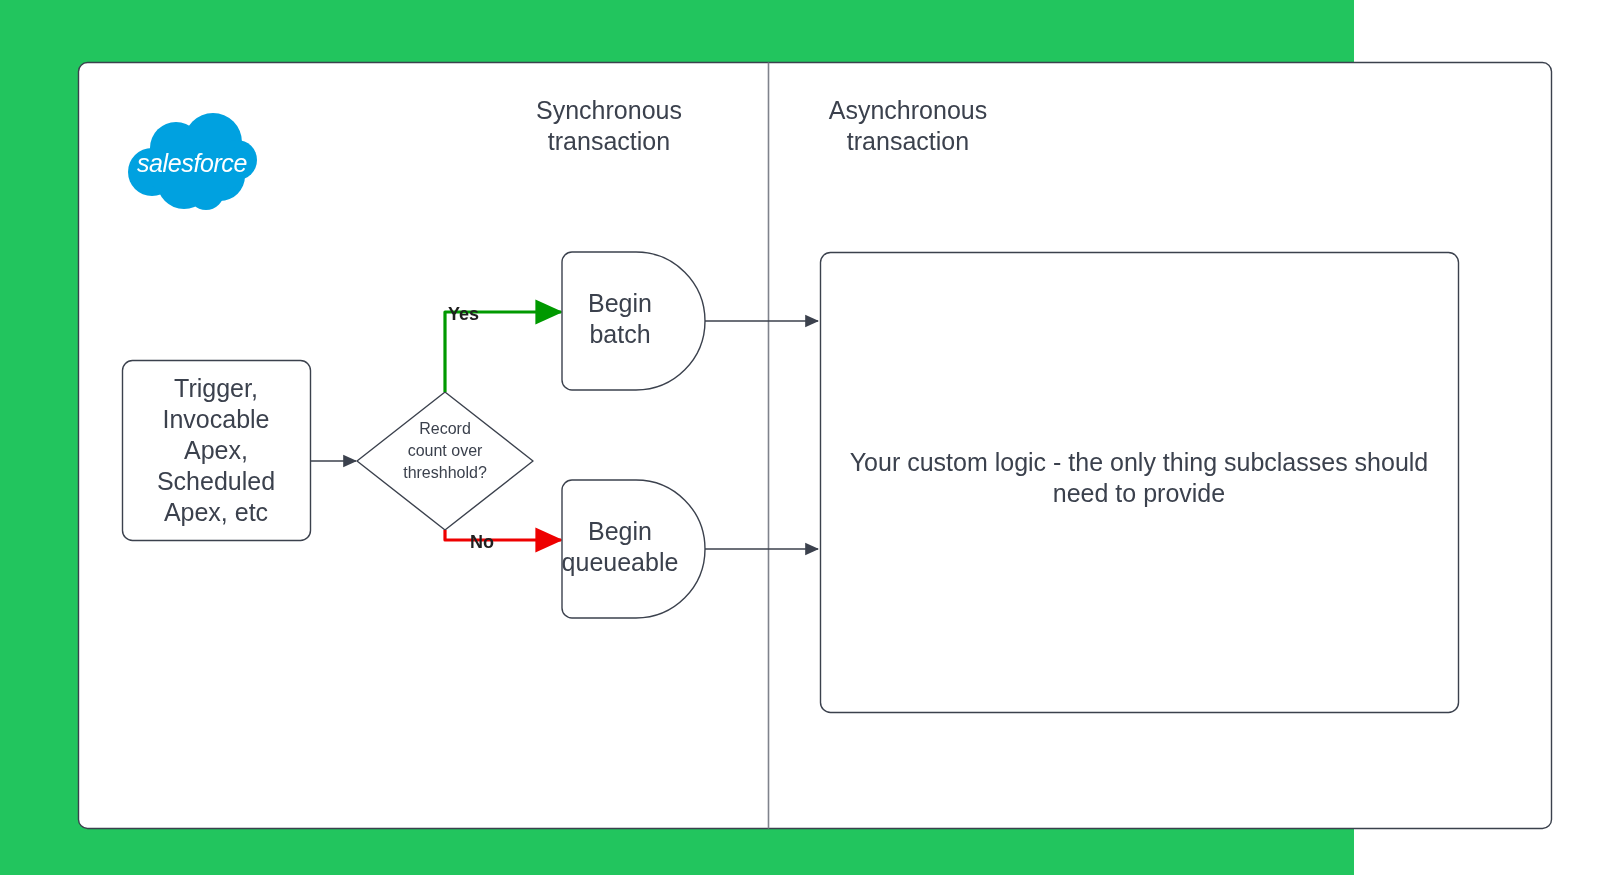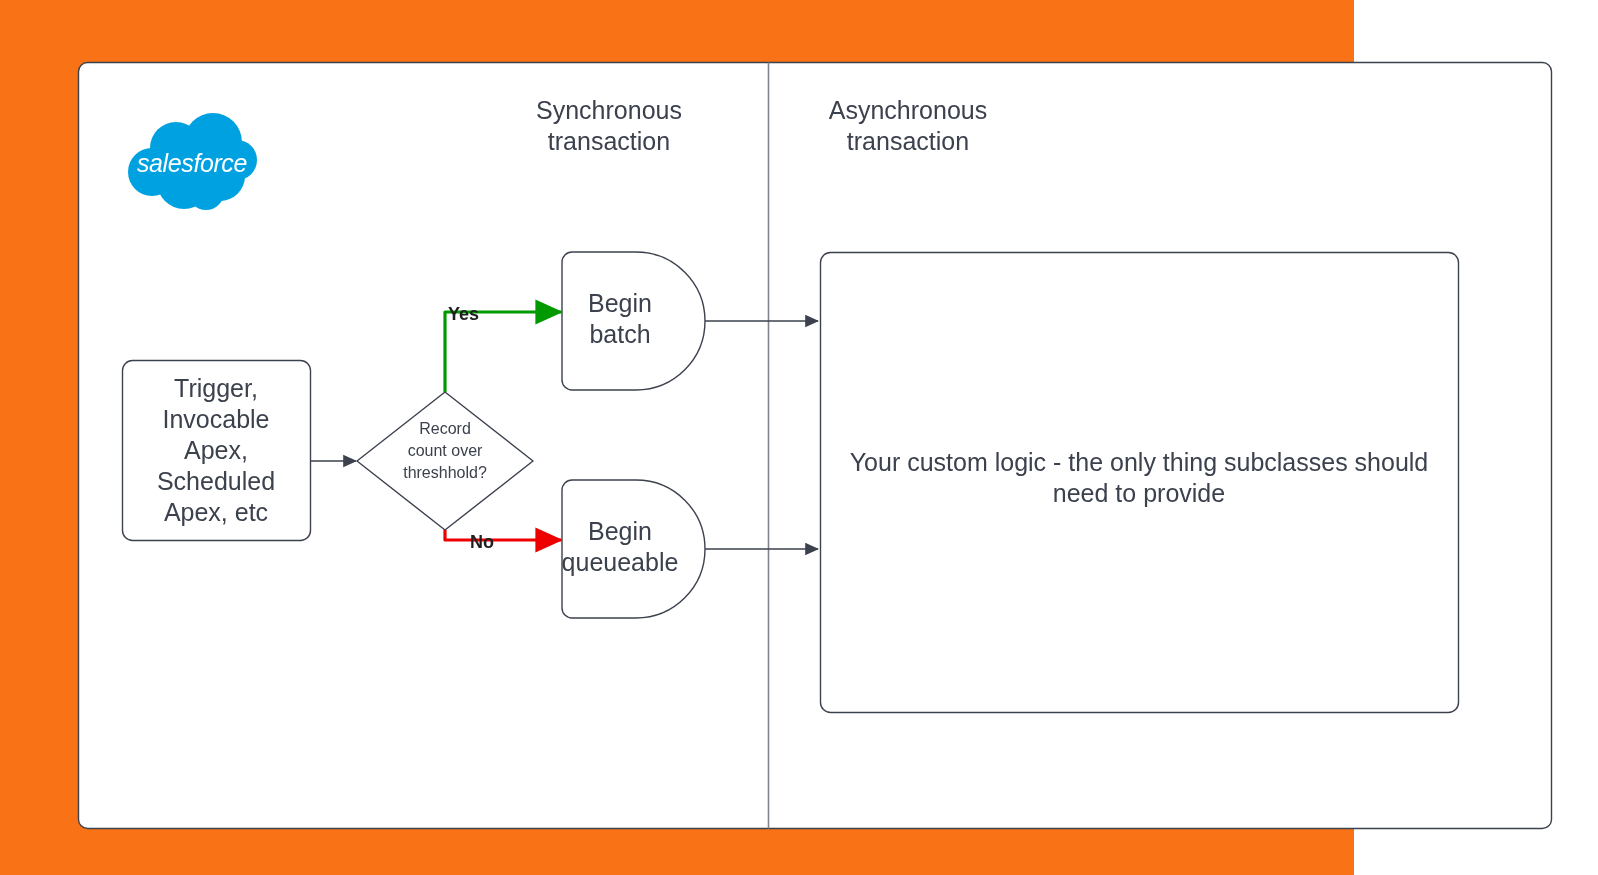--- a/index.html
+++ b/index.html
@@ -14,21 +14,21 @@
     height: 875px;
     overflow: hidden;
     position: relative;
   }
   #stage {
     position: absolute;
     left: 0;
     top: 0;
     width: 1354px;
     height: 875px;
-    background: #f97316;
+    background: #22c55e;
   }
   svg.diagram {
     position: absolute;
     left: 0;
     top: 0;
     width: 1598px;
     height: 875px;
     display: block;
   }
   .node-text {

